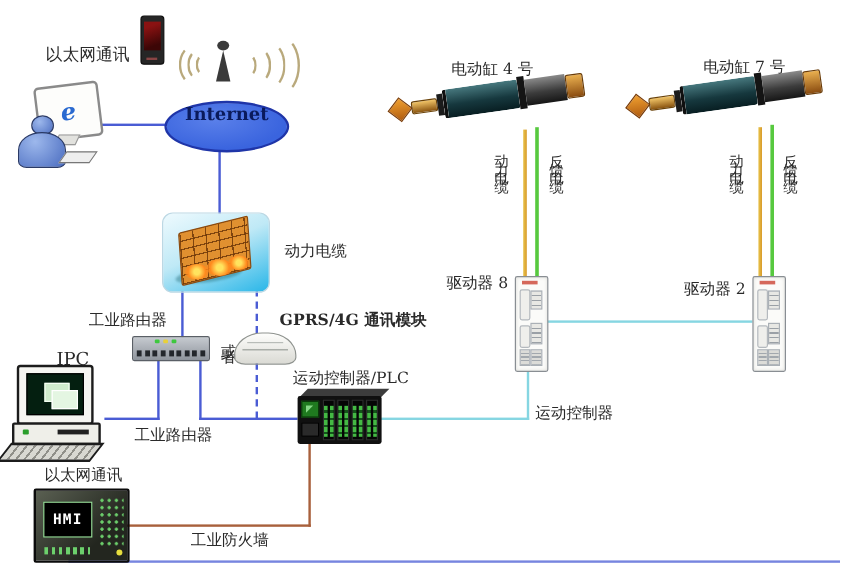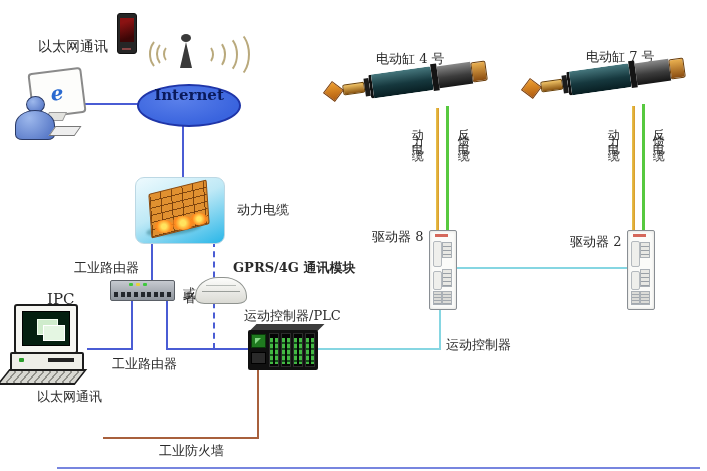--- a/index.html
+++ b/index.html
@@ -288,20 +288,28 @@
           <i></i>
         </div>
       <div class="m">
           <i></i>
           <i></i>
         </div>
     </div>
   </div>
 
   <div class="lbl p-hmi">以太网通讯</div>
+  <div class="abs hmi">
+    <div class="hmi-scr">
+      <span>HMI</span>
+    </div>
+    <div class="hmi-pad"></div>
+    <div class="hmi-row"></div>
+    <div class="hmi-dot"></div>
+  </div>
   <div class="lbl p-fb">工业防火墙</div>
   <div class="lbl p-cb">运动控制器</div>
 
   <div class="lbl p-cy1">电动缸 4 号</div>
   <div class="cyl cyl1">
     <i class="dia"></i>
     <i class="link"></i>
     <i class="flange"></i>
     <i class="body"></i>
     <i class="ring"></i>

